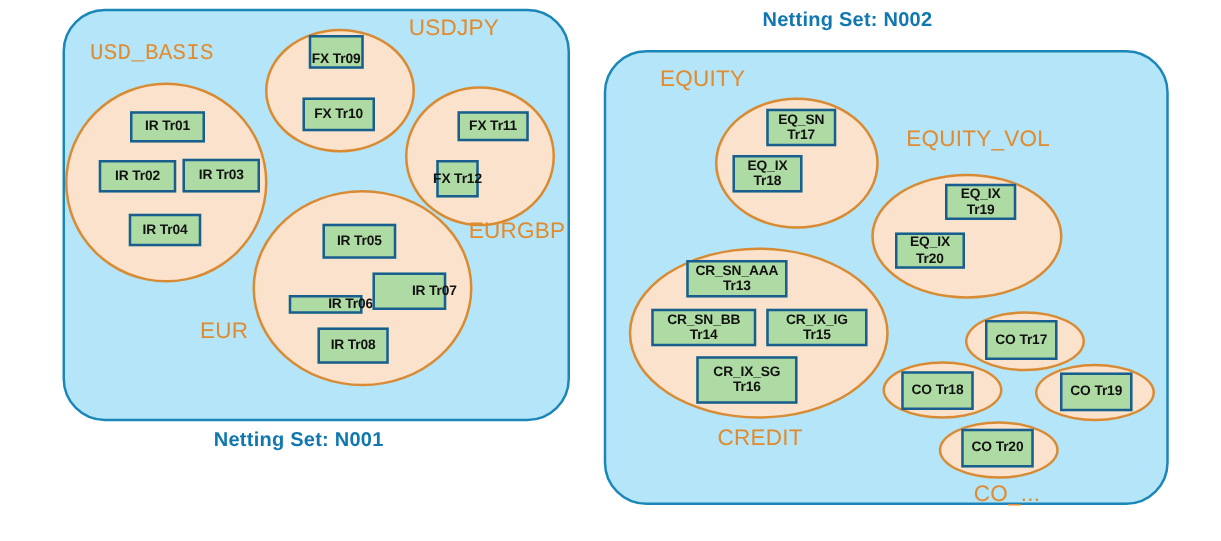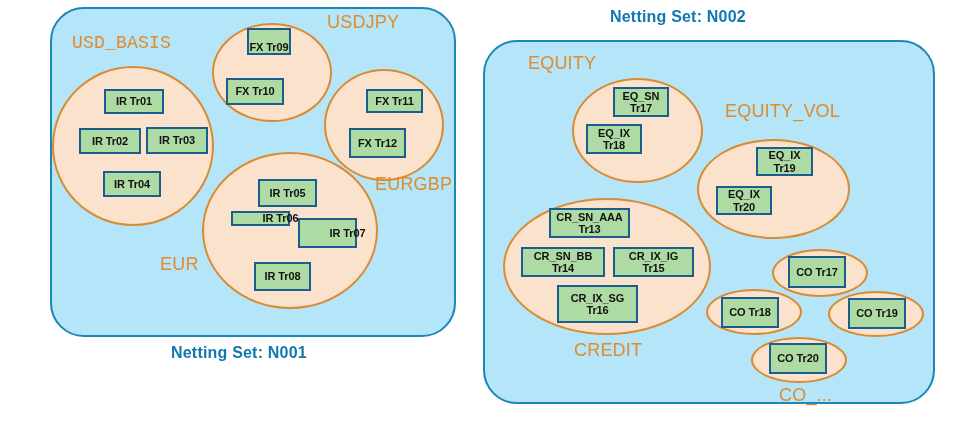--- a/index.html
+++ b/index.html
@@ -94,39 +94,39 @@
   </div>
   <div class="trade-box" style="left:103px; top:171px; width:58px; height:26px;">
     <span>IR Tr04</span>
   </div>
 
   <div class="rf-ellipse" style="left:212px; top:23px; width:120px; height:99px;"></div>
   <div class="rf-label" style="left:327px; top:12px;">USDJPY</div>
   <div class="trade-box" style="left:247px; top:28px; width:44px; height:27px;justify-content:flex-end;">
     <span>FX Tr09</span>
   </div>
-  <div class="trade-box" style="left:226px; top:78px; width:58px; height:27px;">
+  <div class="trade-box" style="left:242px; top:78px; width:58px; height:27px;">
     <span>FX Tr10</span>
   </div>
 
   <div class="rf-ellipse" style="left:324px; top:69px; width:120px; height:112px;"></div>
   <div class="rf-label" style="left:375px; top:174px;">EURGBP</div>
   <div class="trade-box" style="left:366px; top:89px; width:57px; height:24px;">
     <span>FX Tr11</span>
   </div>
-  <div class="trade-box" style="left:349px; top:128px; width:57px; height:30px;">
+  <div class="trade-box" style="left:349px; top:128px; width:34px; height:30px;">
     <span>FX Tr12</span>
   </div>
 
   <div class="rf-ellipse" style="left:202px; top:152px; width:176px; height:157px;"></div>
   <div class="rf-label" style="left:160px; top:254px;">EUR</div>
   <div class="trade-box" style="left:258px; top:179px; width:59px; height:28px;">
     <span>IR Tr05</span>
   </div>
-  <div class="trade-box" style="left:231px; top:211px; width:59px; height:15px;padding-left:40px;">
+  <div class="trade-box" style="left:231px; top:236px; width:59px; height:15px;padding-left:40px;">
     <span>IR Tr06</span>
   </div>
   <div class="trade-box" style="left:298px; top:218px; width:59px; height:30px;padding-left:40px;">
     <span>IR Tr07</span>
   </div>
   <div class="trade-box" style="left:254px; top:262px; width:57px; height:29px;">
     <span>IR Tr08</span>
   </div>
 
   <div class="ns-caption" style="left:171px; top:344px;">Netting Set: N001</div>

